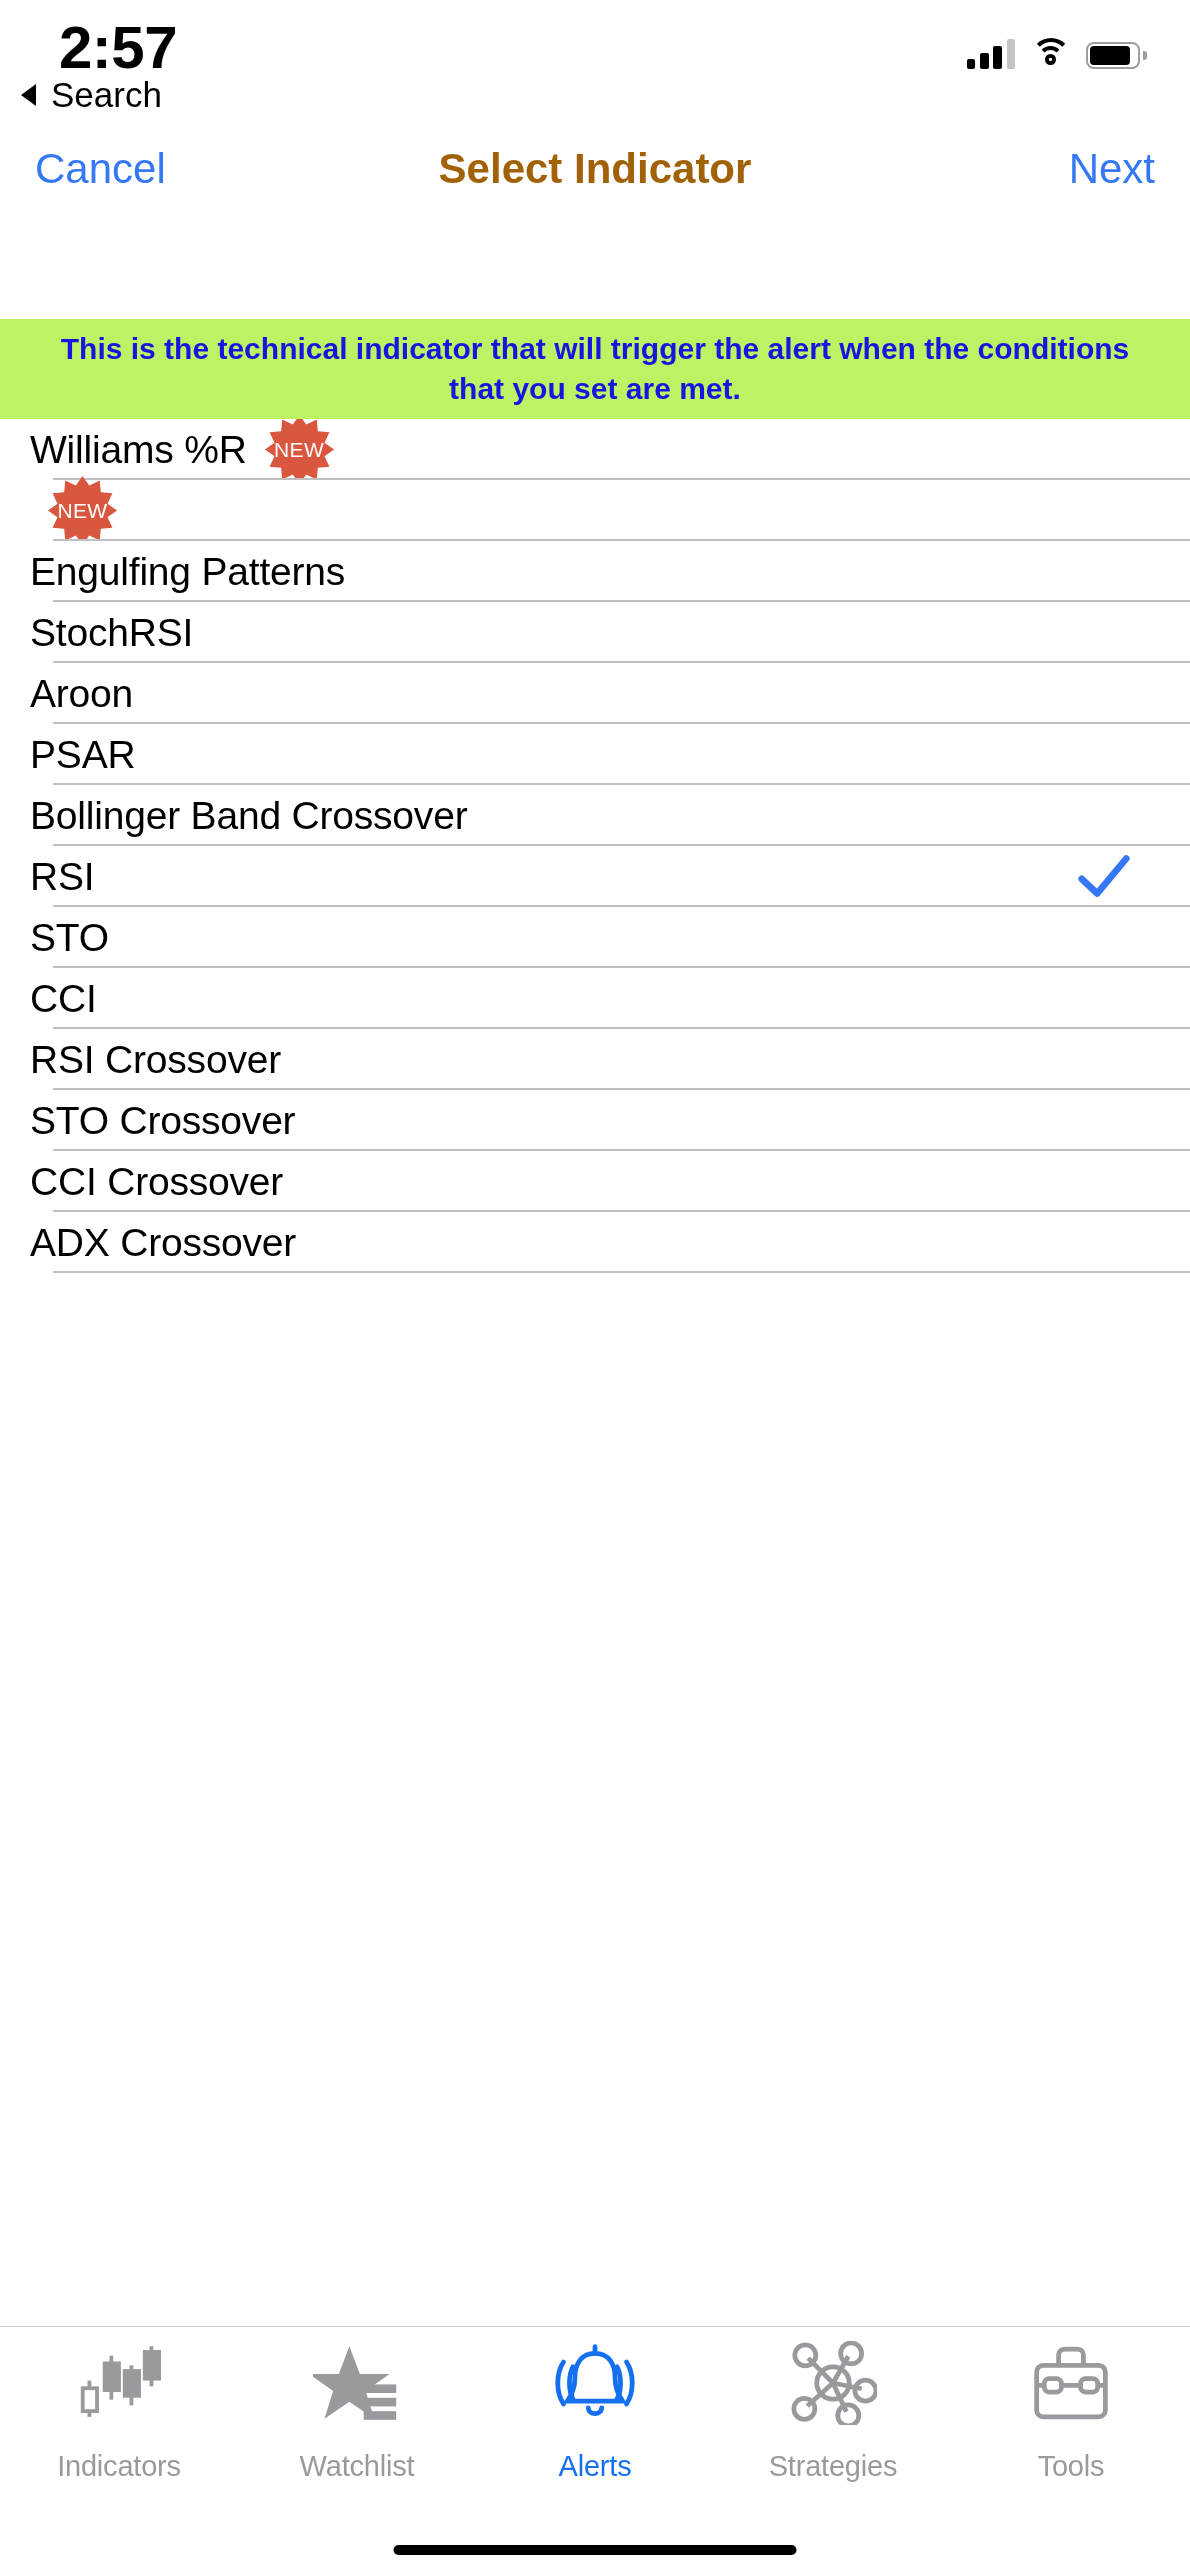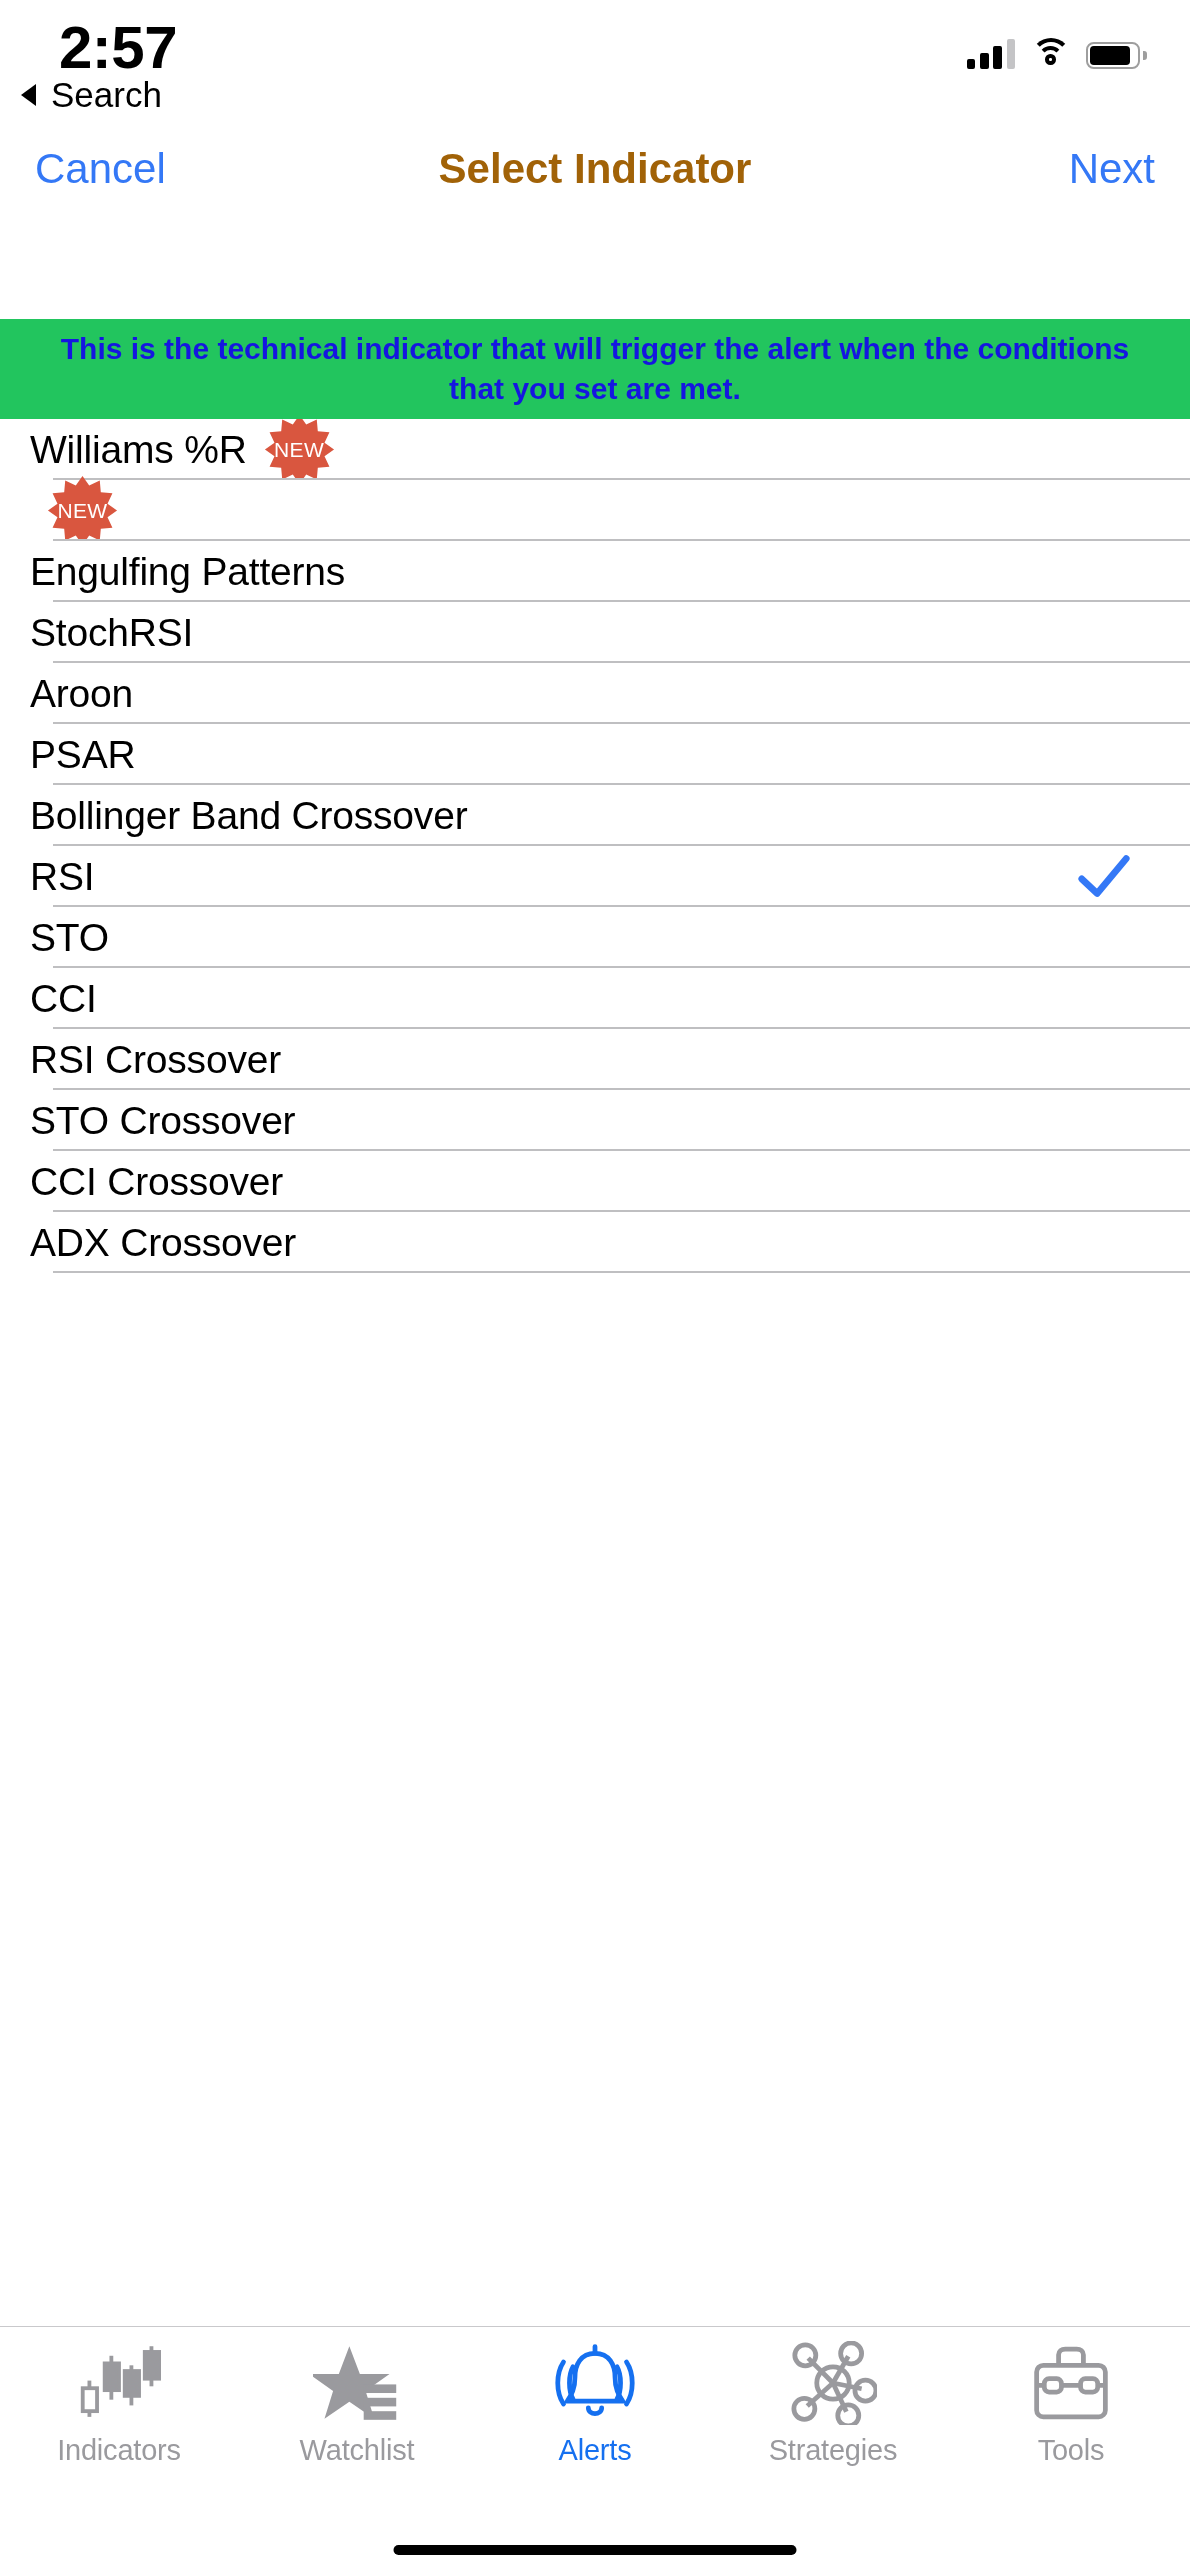--- a/index.html
+++ b/index.html
@@ -80,21 +80,21 @@
   .nav-left { left:35px; }
   .nav-right { right:35px; }
   .nav-title {
     position:absolute; left:0; width:1190px; text-align:center;
     font-size:42px; font-weight:700; color:#a16207;
   }
 
   
   .banner {
     position:absolute; top:319px; left:0; width:1190px; height:100px;
-    background:#22c55e; display:flex; align-items:center; justify-content:center;
+    background:#bef264; display:flex; align-items:center; justify-content:center;
     padding:0 42px;
   }
   .banner p {
     font-size:30px; line-height:1.32; font-weight:700; color:#1516E0;
     text-align:center;
   }
 
   
   .list {
     position:absolute; top:419px; left:0; width:1190px; height:1907px;
@@ -131,21 +131,21 @@
   
   .tabbar {
     position:absolute; bottom:0; left:0; width:1190px; height:250px;
     background:#fff; border-top:1.9px solid #C9C9CC;
   }
   .tabs {
     display:flex; width:1190px; height:177px; padding-top:11.5px;
   }
   .tab {
     flex:1; display:flex; flex-direction:column; align-items:center;
-    justify-content:flex-start; gap:7px; cursor:pointer;
+    justify-content:flex-start; gap:23px; cursor:pointer;
   }
   .tab .ic { height:88px; display:flex; align-items:center; justify-content:center; }
   .tab .lbl { font-size:29px; color:#9A9A9E; letter-spacing:-0.2px; }
   .tab.active .lbl { color:#1570F0; }
   .home-ind {
     position:absolute; bottom:21px; left:50%; transform:translateX(-50%);
     width:403px; height:10.5px; background:#000; border-radius:7.7px;
   }
 </style>
 </head>

